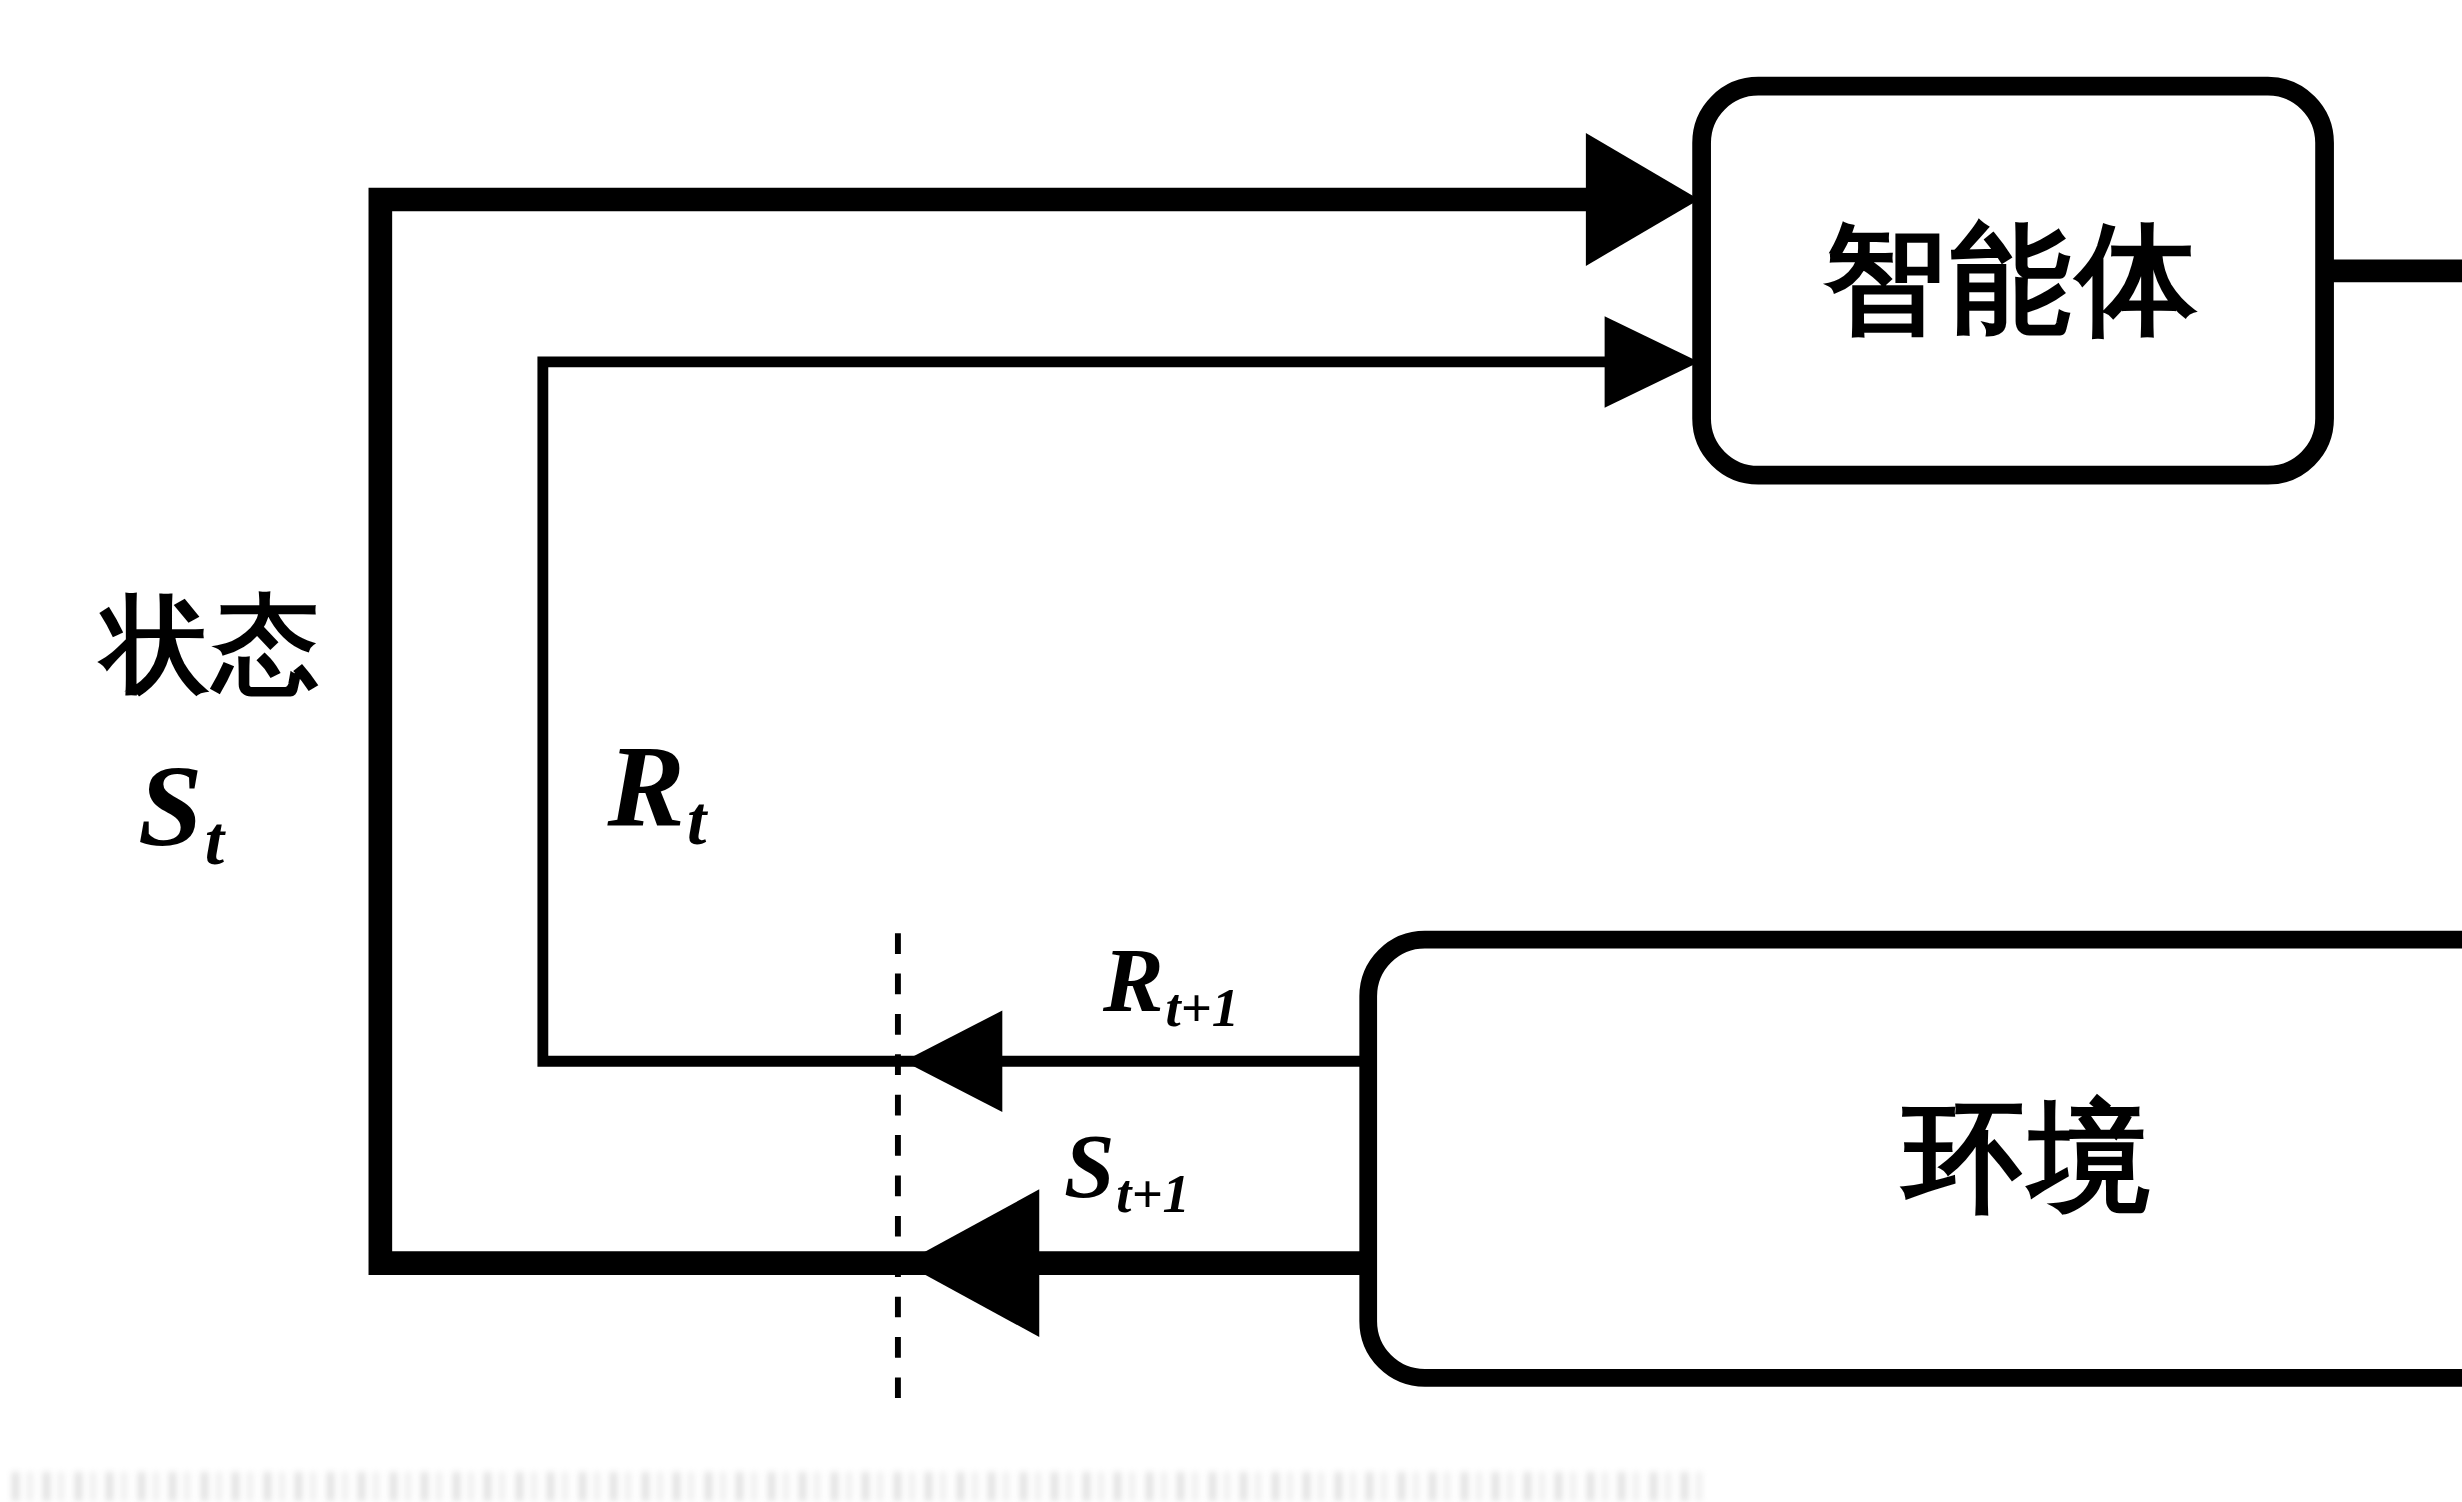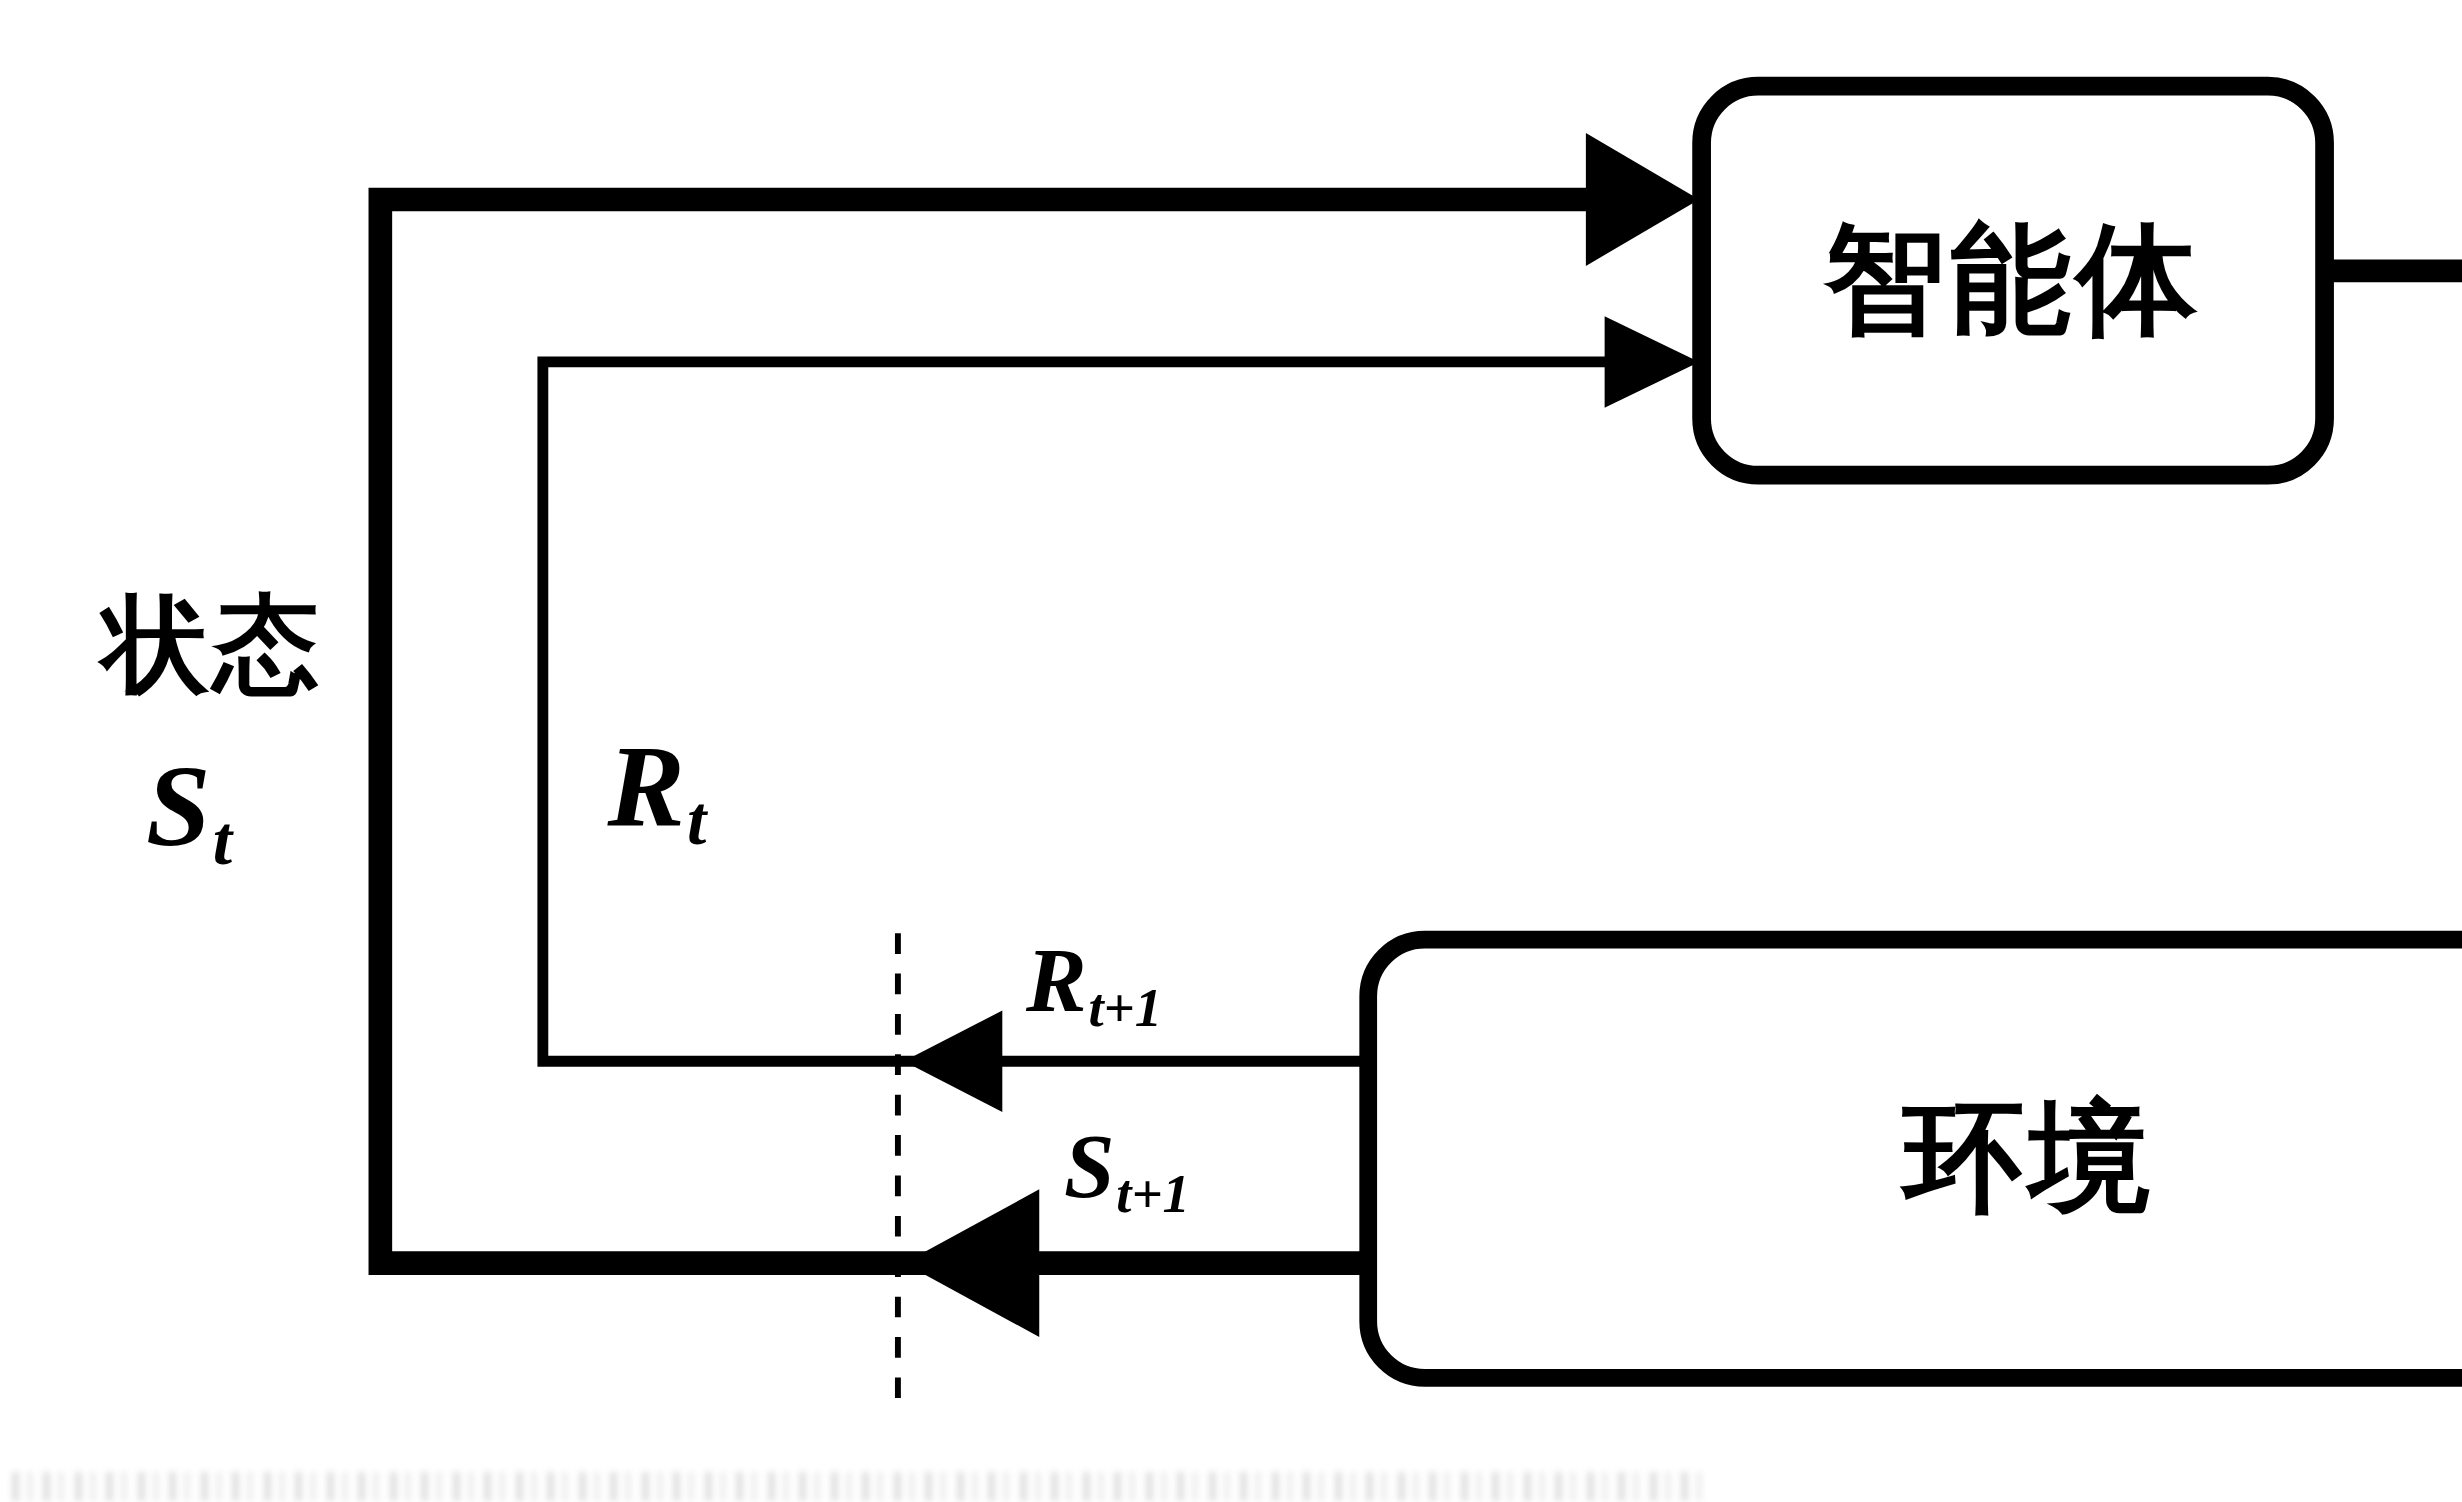--- a/index.html
+++ b/index.html
@@ -90,29 +90,29 @@
 
     <rect x="3455" y="175" width="1265" height="790" rx="115" ry="115" fill="#ffffff" stroke="#000000" stroke-width="38"></rect>
 
     <rect x="2778" y="1908" width="2690" height="890" rx="115" ry="115" fill="#ffffff" stroke="#000000" stroke-width="36"></rect>
   </svg>
 
   <div class="lbl cjk box-label" style="left:2013px; top:280px;">智能体</div>
   <div class="lbl cjk box-label" style="left:2029px; top:1158px;">环境</div>
 
   <div class="lbl cjk side-label" style="left:213px; top:646px;">状态</div>
-  <div class="lbl math math-big" style="left:189px; top:812px;">
+  <div class="lbl math math-big" style="left:181px; top:812px;">
     <span>S</span><span class="sub">t</span>
   </div>
 
   <div class="lbl math math-big" style="left:657px; top:792px;">
     <span>R</span><span class="sub">t</span>
   </div>
 
-  <div class="lbl math math-mid" style="left:1094px; top:985px;">
+  <div class="lbl math math-mid" style="left:1171px; top:985px;">
     <span>R</span><span class="sub">t+1</span>
   </div>
   <div class="lbl math math-mid" style="left:1127px; top:1171px;">
     <span>S</span><span class="sub">t+1</span>
   </div>
 
   <div class="caption-artifact"></div>
 
 </div>
 

